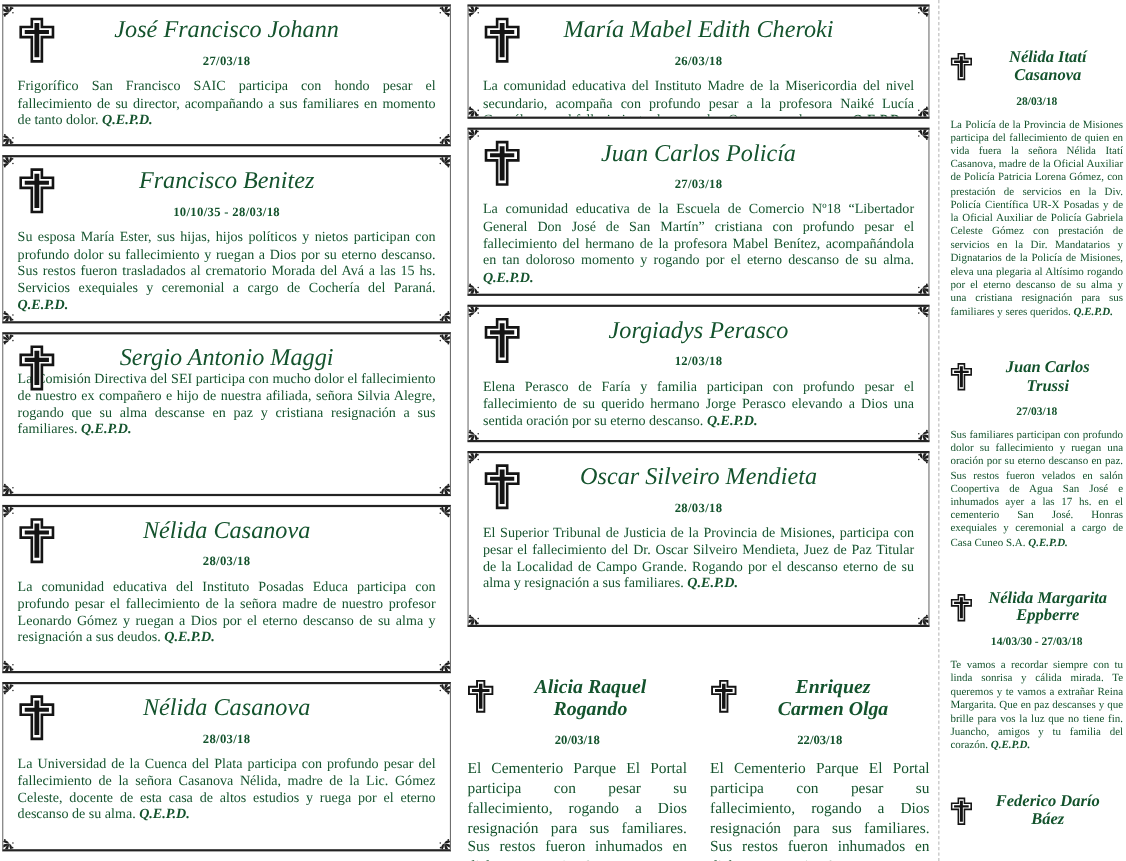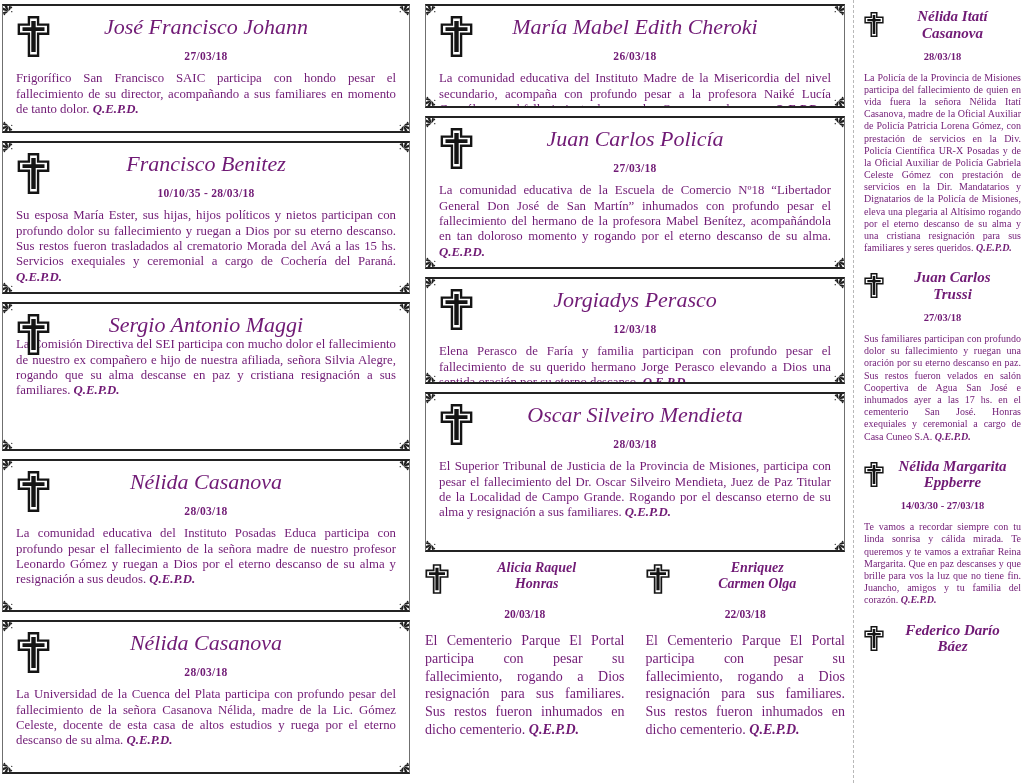--- a/index.html
+++ b/index.html
@@ -1,18 +1,18 @@
 <!DOCTYPE html>
 <html><head>
 <meta charset="utf-8">
 <style>
   html,body{margin:0;padding:0;background:#e8e8e8;}
   .page{
     position:relative;width:1024px;height:783px;margin:0 auto;
-    background:#ffffff;color:#701a75;overflow:hidden;
+    background:#ffffff;color:#14532d;overflow:hidden;
     font-family:"Liberation Serif", serif;
   }
   .col-left{position:absolute;left:2px;top:4px;width:408px;}
   .col-mid{position:absolute;left:425px;top:4px;width:420px;}
   .col-right{
     position:absolute;left:853px;top:0;width:171px;height:783px;
     border-left:1px dashed #b9b9b9;box-sizing:border-box;
     padding:8px 3px 0 10px;
   }
   
@@ -41,28 +41,28 @@
   .corner.bl{bottom:-4px;left:-4px;transform:scaleY(-1);}
   .corner.br{bottom:-4px;right:-4px;transform:scale(-1,-1);}
   
   .cross svg{display:block;}
   .cross-lg svg{width:33px;height:43px;}
   .cross-md svg{width:24px;height:32px;}
   .cross-sm svg{width:20px;height:27px;}
   
   .bottom-row{display:flex;gap:21px;margin-top:5px;}
   .bottom-row .mini{width:201px;}
-  .mini{margin-bottom:16px;}
+  .mini{margin-bottom:16px;margin-top:36px;}
   .nhead{display:flex;align-items:flex-start;}
   .nhead .cross{flex:0 0 auto;margin-top:3px;}
   .nhead .nm{
     flex:1 1 auto;text-align:center;font-style:italic;font-weight:bold;
     line-height:1.12;
   }
-  .bottom-row .nm{font-size:14px;}
+  .bottom-row .nm{font-size:18px;}
   .bottom-row .mini .date{font-weight:bold;font-size:11.5px;text-align:center;margin:13px 0 12px;}
   .bottom-row .mini .body{font-size:14px;line-height:1.27;text-align:justify;margin:0;}
   .col-right .nm{font-size:15px;}
   .col-right .mini{margin-bottom:15px;}
   .col-right .mini .date{font-weight:bold;font-size:10.5px;text-align:center;margin:9px 0 10px;}
   .col-right .mini .body{font-size:10px;line-height:1.22;text-align:justify;margin:0;}
 </style>
 </head>
 <body>
 
@@ -511,24 +511,24 @@
   </svg>
 </span>
       <span class="cross cross-lg cross-abs">
   <svg viewBox="0 0 36 46" xmlns="http://www.w3.org/2000/svg" aria-hidden="true">
     <path d="M13 2 H23 V10 H34 V20 H23 V44 H13 V20 H2 V10 H13 Z" fill="#ffffff" stroke="#141414" stroke-width="2.6"></path>
     <path d="M15.6 6 H20.4 V13 H30 V17 H20.4 V40 H15.6 V17 H6 V13 H15.6 Z" fill="#141414"></path>
   </svg>
 </span>
       <h2 class="name">Juan Carlos Policía</h2>
       <div class="date">27/03/18</div>
-      <p class="body"><span>La comunidad educativa de la Escuela de Comercio Nº18 “Libertador General Don José de San Martín” inhumados con profundo pesar el fallecimiento del hermano de la profesora Mabel Benítez, acompañándola en tan doloroso momento y rogando por el eterno descanso de su alma.</span> <span class="qepd">Q.E.P.D.</span></p>
-    </section>
-
-    <section class="box" style="height:107px">
+      <p class="body"><span>La comunidad educativa de la Escuela de Comercio Nº18 “Libertador General Don José de San Martín” cristiana con profundo pesar el fallecimiento del hermano de la profesora Mabel Benítez, acompañándola en tan doloroso momento y rogando por el eterno descanso de su alma.</span> <span class="qepd">Q.E.P.D.</span></p>
+    </section>
+
+    <section class="box" style="height:125px">
       <span class="corner tl">
   <svg viewBox="0 0 22 22" xmlns="http://www.w3.org/2000/svg" aria-hidden="true">
     <g fill="#1e1e1e">
       <path d="M12 12 Q8 9 7 5 Q6 2 8 0 Q10 3 11 6 Q12 9 12 12 Z"></path>
       <path d="M12 12 Q9 8 5 7 Q2 6 0 8 Q3 9 6 11 Q9 12 12 12 Z"></path>
       <path d="M12 12 Q7 12 4 14 Q6 16 9 15 Q11 14 12 12 Z"></path>
       <path d="M12 12 Q12 7 14 4 Q16 6 15 9 Q14 11 12 12 Z"></path>
       <circle cx="16" cy="7" r="1.1"></circle>
       <circle cx="7" cy="16" r="1.1"></circle>
       <circle cx="16.5" cy="12.5" r="0.9"></circle>
@@ -654,21 +654,21 @@
       <section class="mini">
         <div class="nhead">
           <span class="cross cross-md">
   <svg viewBox="0 0 36 46" xmlns="http://www.w3.org/2000/svg" aria-hidden="true">
     <path d="M13 2 H23 V10 H34 V20 H23 V44 H13 V20 H2 V10 H13 Z" fill="#ffffff" stroke="#141414" stroke-width="2.6"></path>
     <path d="M15.6 6 H20.4 V13 H30 V17 H20.4 V40 H15.6 V17 H6 V13 H15.6 Z" fill="#141414"></path>
   </svg>
 </span>
           <div class="nm">
             <div>Alicia Raquel</div>
-            <div>Honras</div>
+            <div>Rogando</div>
           </div>
         </div>
         <div class="date">20/03/18</div>
         <p class="body"><span>El Cementerio Parque El Portal participa con pesar su fallecimiento, rogando a Dios resignación para sus familiares. Sus restos fueron inhumados en dicho cementerio.</span> <span class="qepd">Q.E.P.D.</span></p>
       </section>
 
       <section class="mini">
         <div class="nhead">
           <span class="cross cross-md">
   <svg viewBox="0 0 36 46" xmlns="http://www.w3.org/2000/svg" aria-hidden="true">

